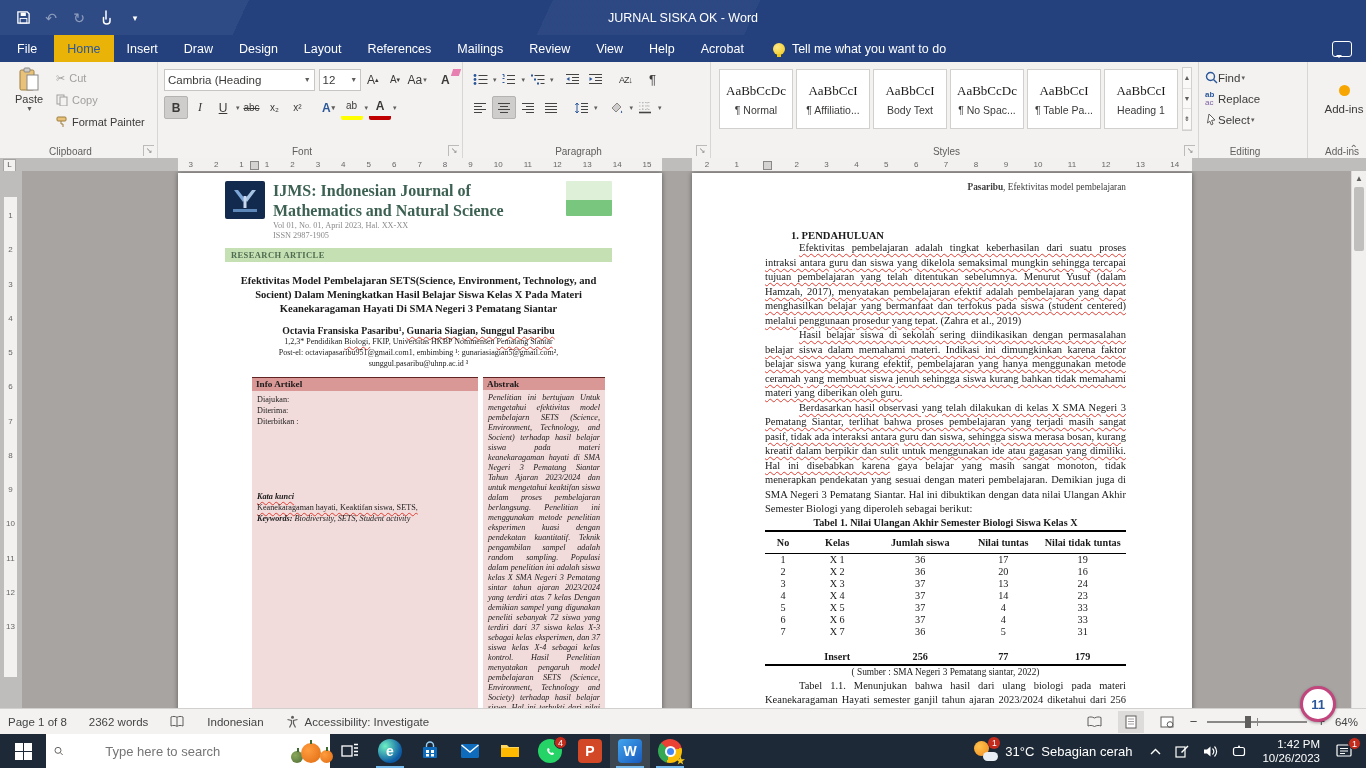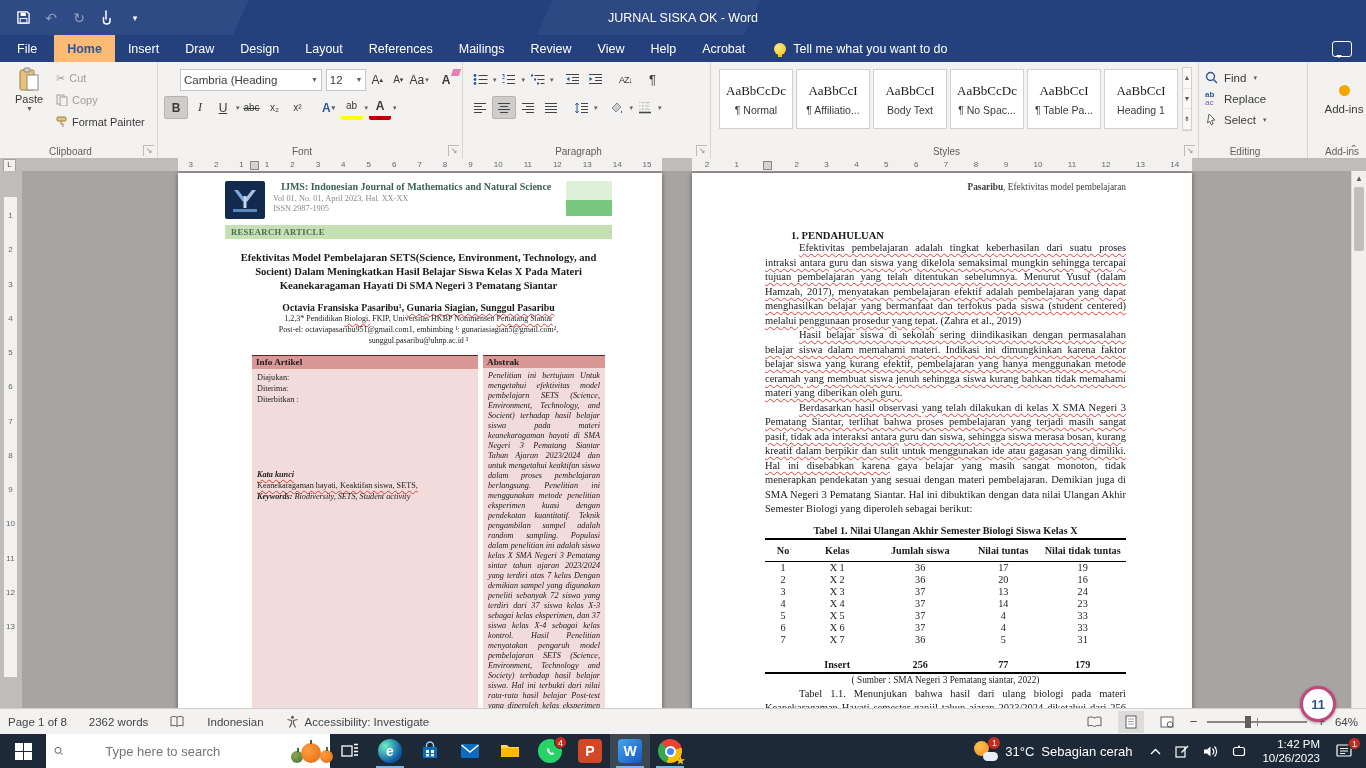--- a/index.html
+++ b/index.html
@@ -19,21 +19,21 @@
   .tb-right{margin-left:auto;display:flex;align-items:center;height:100%;}
   .tb-user{font-size:12px;margin-right:8px;}
   .tb-avatar{width:24px;height:24px;border-radius:50%;background:#b8b4b1;color:#5f5b58;font-size:10px;
     display:flex;align-items:center;justify-content:center;margin-right:14px;}
   .winbtn{width:42px;height:35px;display:flex;align-items:center;justify-content:center;}
 
   
   .tabsrow{position:absolute;left:0;top:35px;width:1366px;height:27px;background:#24417e;display:flex;align-items:stretch;}
   .tab{color:#fff;font-size:12.5px;padding:0 13px;display:flex;align-items:center;}
   .tab.filetab{padding:0 17px;}
-  .tab.active{background:#fdba74;color:#2b579a;font-weight:bold;}
+  .tab.active{background:#eab308;color:#2b579a;font-weight:normal;}
   .tellme{display:flex;align-items:center;gap:7px;color:#fff;font-size:12.5px;margin-left:16px;}
   .bulb{width:12px;height:12px;border-radius:50%;background:radial-gradient(circle at 35% 35%,#ffe88a,#f2c811);position:relative;}
   .bulb::after{content:"";position:absolute;left:4px;top:11px;width:4px;height:3px;background:#f2c811;}
   .comment-ic{margin-left:auto;margin-right:14px;width:18px;height:14px;border:1.5px solid #fff;border-radius:3px;position:relative;align-self:center;}
   .comment-ic::after{content:"";position:absolute;left:3px;bottom:-5px;border:3px solid transparent;border-top-color:#fff;}
 
   
   .ribbon{position:absolute;left:0;top:62px;width:1366px;height:96px;background:#f3f2f1;border-bottom:1px solid #d2d0ce;display:flex;}
   .group{position:relative;border-right:1px solid #d8d6d4;padding:5px 6px 16px 6px;flex:0 0 auto;}
   .group-label{position:absolute;bottom:1px;left:0;right:16px;text-align:center;font-size:10px;color:#605e5c;}
@@ -43,39 +43,39 @@
   .ricon.on{background:#cfcdcb;border:1px solid #b5b3b1;}
   .caret{font-size:7px;color:#605e5c;margin-left:1px;}
   svg.ic{display:block;}
 
   
   .paste-big{display:flex;flex-direction:column;align-items:center;width:46px;margin-right:4px;font-size:11px;color:#3b3a39;}
   .clip-item{display:flex;align-items:center;gap:4px;font-size:11px;height:22px;color:#a19f9d;}
   .clip-col{display:flex;flex-direction:column;justify-content:center;}
 
   
-  .combo{background:#fff;border:1px solid #c8c6c4;height:20px;display:flex;align-items:center;font-size:11.5px;color:#3b3a39;padding:0 3px;margin-left:16px;}
+  .combo{background:#fff;border:1px solid #c8c6c4;height:20px;display:flex;align-items:center;font-size:11.5px;color:#3b3a39;padding:0 3px;}
   .combo .caret{margin-left:auto;}
   .fx-blue{color:#2b579a;font-weight:bold;}
   .hl-bar{border-bottom:4px solid #ffff00;line-height:12px;}
   .fc-bar{border-bottom:4px solid #c00000;line-height:12px;}
   .eraser{position:relative;font-weight:bold;}
   .eraser::after{content:"";position:absolute;right:-4px;top:0;width:8px;height:7px;background:#e77fb0;transform:skewX(-18deg);}
 
   
   .stylecards{display:flex;gap:3px;padding:2px;}
   .stylecard{width:72px;height:58px;background:#fff;border:1px solid #d2d0ce;display:flex;flex-direction:column;align-items:center;justify-content:center;gap:5px;}
   .st-sample{font-size:13px;color:#1b1a19;white-space:nowrap;overflow:hidden;max-width:68px;}
   .st-label{font-size:10.5px;color:#3b3a39;white-space:nowrap;overflow:hidden;max-width:68px;}
   .serif{font-family:"Liberation Serif",serif;}
   .styles-scroll{display:flex;flex-direction:column;width:14px;margin-left:2px;border:1px solid #d2d0ce;background:#faf9f8;}
   .styles-scroll span{flex:1;display:flex;align-items:center;justify-content:center;font-size:7px;color:#605e5c;border-bottom:1px solid #e3e1df;}
 
   
-  .edit-item{display:flex;align-items:center;gap:6px;font-size:11.5px;color:#3b3a39;height:21px;}
+  .edit-item{display:flex;align-items:center;gap:0;font-size:11.5px;color:#3b3a39;height:21px;}
 
   .addins-btn{display:flex;flex-direction:column;align-items:center;justify-content:center;gap:7px;width:60px;height:66px;font-size:11.5px;color:#3b3a39;}
   .orange-dot{width:11px;height:11px;border-radius:50%;background:#f7a500;}
   .ribbon-collapse{position:absolute;right:8px;bottom:4px;font-size:10px;color:#605e5c;}
 
   
   .hruler{position:absolute;left:0;top:158px;width:1366px;height:13px;background:#bfbdbb;}
   .hruler .strip{position:absolute;top:0;height:13px;background:#f2f1f0;}
   .rnums{position:absolute;top:0;height:13px;display:flex;justify-content:space-around;align-items:center;font-size:8px;color:#666;}
   .tabsel{position:absolute;left:3px;top:159px;width:11px;height:11px;background:#f2f1f0;border:1px solid #a5a3a1;font-size:8px;line-height:10px;text-align:center;color:#555;}
@@ -87,42 +87,42 @@
   .vruler .vstrip{position:absolute;left:4px;top:26px;width:13px;height:480px;background:#f2f1f0;}
   .vnums{position:absolute;left:4px;top:40px;width:13px;height:420px;display:flex;flex-direction:column;justify-content:space-between;align-items:center;font-size:8px;color:#666;}
   .page{position:absolute;top:2px;background:#fff;box-shadow:0 0 5px rgba(0,0,0,.45);font-family:"Liberation Serif",serif;color:#1a1a1a;}
   .page-l{left:178px;width:484px;height:720px;padding:8px 50px 0 47px;box-sizing:border-box;}
   .page-r{left:692px;width:500px;height:720px;padding:9px 66px 0 73px;box-sizing:border-box;}
 
   
   .jheader{display:flex;gap:8px;align-items:flex-start;}
   .jlogo{width:40px;height:38px;background:#122a4d;border-radius:2px;flex:0 0 auto;display:flex;align-items:center;justify-content:center;}
   .jtext{line-height:1.25;}
-  .jtitle{font-size:10px;font-weight:bold;color:#3c6152;margin-left:8px;}
+  .jtitle{font-size:16px;font-weight:bold;color:#3c6152;}
   .jmeta{font-size:8.3px;color:#8a8a8a;}
   .jgreen{margin-left:auto;width:46px;height:35px;background:linear-gradient(#dff0d8 55%,#79c77e 55%);border-radius:1px;flex:0 0 auto;}
   .band{margin-top:6px;background:#c5e0b3;font-size:8.5px;font-weight:bold;letter-spacing:.4px;color:#4f6b50;padding:2px 6px;}
   .atitle{margin-top:12px;text-align:center;font-weight:bold;font-size:10.6px;line-height:1.32;}
   .authors{margin-top:9px;text-align:center;font-weight:bold;font-size:9.8px;}
   .affil{text-align:center;font-size:8px;line-height:1.28;margin-top:1px;}
   .absgrid{margin-top:8px;margin-left:27px;display:grid;grid-template-columns:226px 122px;column-gap:5px;}
   .abs-h{background:#d99795;border-top:1.5px solid #622423;font-weight:bold;font-size:9.2px;padding:1px 4px;}
   .abs-body{background:#f2dcdb;padding:3px 5px 8px 5px;font-size:8.2px;line-height:10px;text-align:justify;}
   .ital{font-style:italic;}
   .infocol{grid-row:1 / span 4;background:#f2dcdb;font-size:8.2px;line-height:11px;display:flex;flex-direction:column;}
   .infocol .abs-h{flex:0 0 auto;}
   .infobody{padding:3px 5px;flex:1;}
   .kata{margin-top:64px;}
   .kw-label{font-weight:bold;font-style:italic;}
 
   
   .runhead{text-align:right;font-size:9.3px;color:#3d3d3d;}
   .h1line{margin-top:38px;font-weight:bold;font-size:10.6px;padding-left:26px;}
   .rp p{margin:0;font-size:10.5px;line-height:14.5px;text-align:justify;text-indent:34px;}
-  .tcap{margin-top:8px;text-align:center;font-weight:bold;font-size:10.2px;}
+  .tcap{margin-top:0;text-align:center;font-weight:bold;font-size:10.2px;}
   table.data{width:100%;border-collapse:collapse;margin-top:2px;border-top:2px solid #000;border-bottom:2px solid #000;}
   table.data th{font-size:10.2px;font-weight:bold;border-bottom:1.5px solid #000;padding:5px 2px;}
   table.data td{font-size:10.2px;text-align:center;padding:0.5px 2px;}
   table.data .totalrow td{font-weight:bold;padding-top:3px;padding-bottom:2px;}
   .spacer-row td{height:9px;}
   .tsource{text-align:center;font-size:9.3px;margin-top:1px;}
 
   
   .statusbar{position:absolute;left:0;top:708px;width:1366px;height:26px;background:#f3f2f1;border-top:1px solid #d2d0ce;
     display:flex;align-items:center;font-size:11.5px;color:#444;padding:0 8px;box-sizing:border-box;gap:22px;}

